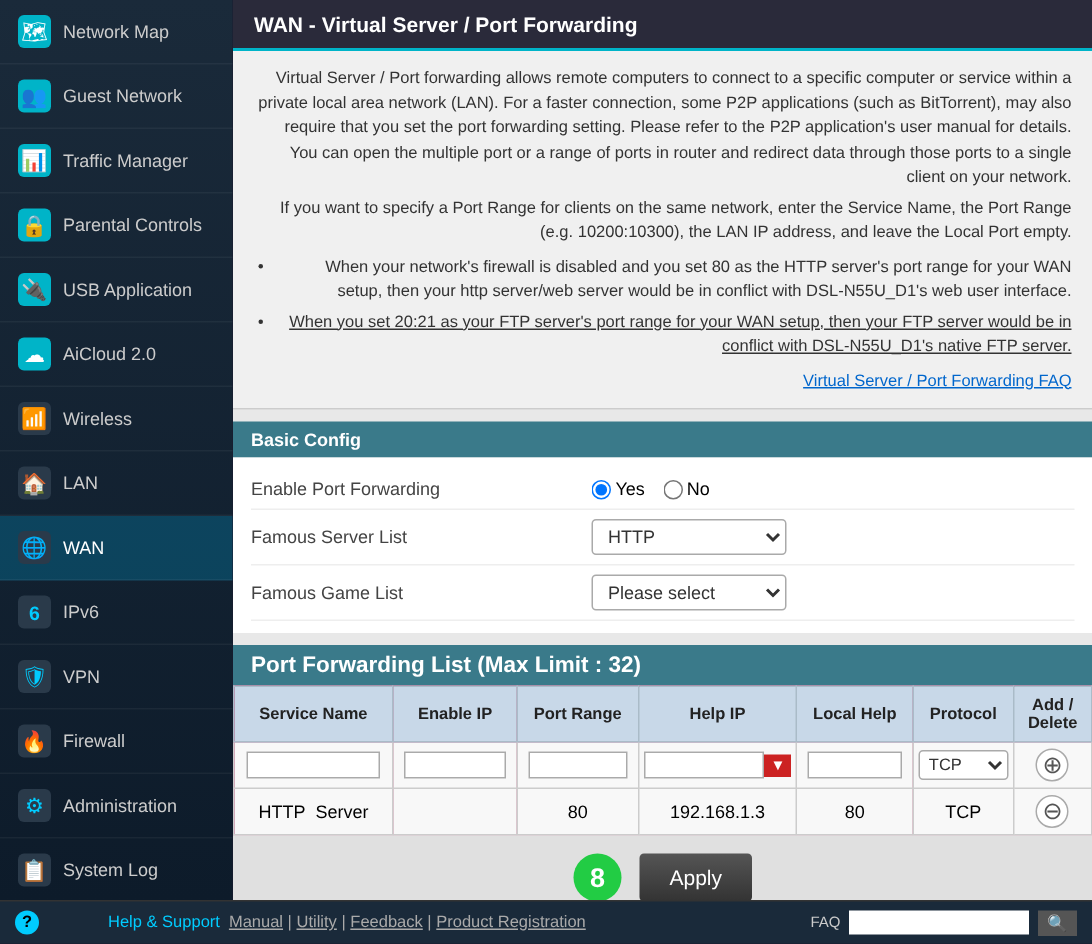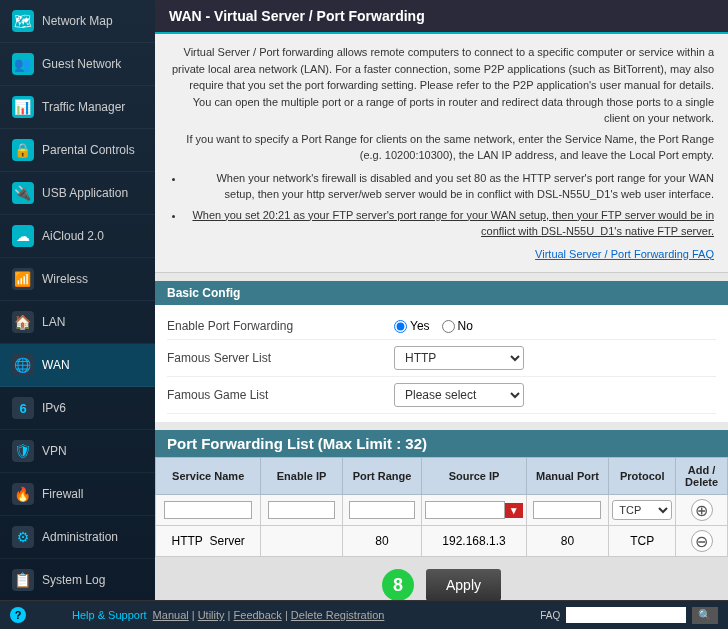--- a/index.html
+++ b/index.html
@@ -397,22 +397,22 @@
   </div>
 
   <div class="port-forwarding-section">
     <div class="pf-header">Port Forwarding List (Max Limit : 32)</div>
     <table class="pf-table">
       <thead>
         <tr>
           <th>Service Name</th>
           <th>Enable IP</th>
           <th>Port Range</th>
-          <th>Source IP</th>
-          <th>Manual Port</th>
+          <th>Help IP</th>
+          <th>Local Help</th>
           <th>Protocol</th>
           <th>Add / Delete</th>
         </tr>
       </thead>
       <tbody>
 
         <tr>
           <td><input type="text" value="" style=""></td>
           <td><input type="text" value="" style=""></td>
           <td><input type="text" value="" style=""></td>
@@ -458,20 +458,20 @@
 
 <div class="footer">
   <div class="footer-help">
     <span style="background:#0cf;color:#000;border-radius:50%;width:16px;height:16px;display:inline-flex;align-items:center;justify-content:center;font-weight:bold;font-size:11px;">?</span>
     <span style="cursor:pointer;padding-left:42px;">Help &amp; Support</span>
   </div>
   <div class="footer-links">
     <a href="#">Manual</a> |
     <a href="#">Utility</a> |
     <a href="#">Feedback</a> |
-    <a href="#">Delete Registration</a>
+    <a href="#">Product Registration</a>
   </div>
   <div class="footer-faq">
     <span>FAQ</span>
   </div>
   <input type="text" class="footer-search" placeholder="" style="">
   <button class="footer-search-btn">🔍</button>
 </div>
 
 </body></html>

